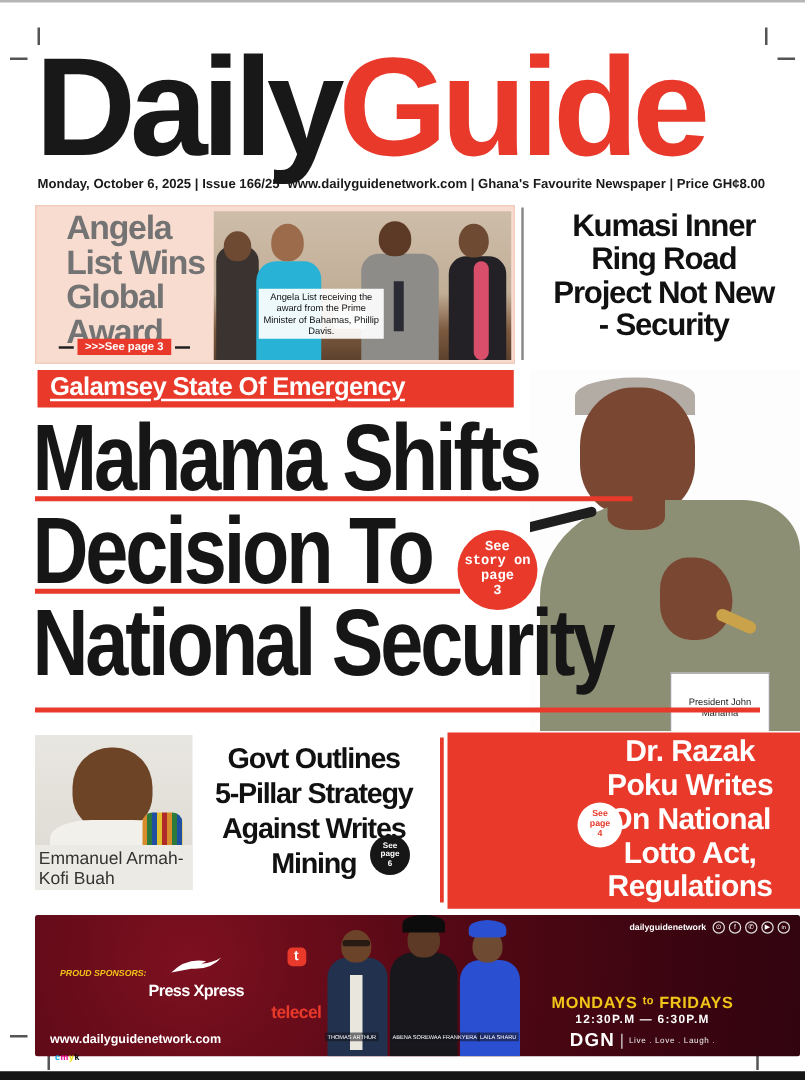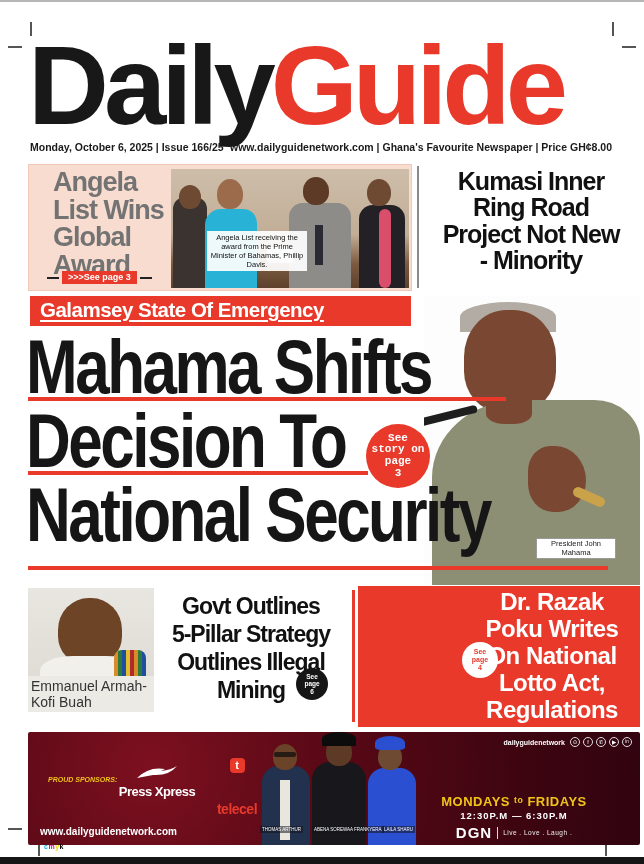--- a/index.html
+++ b/index.html
@@ -34,21 +34,21 @@
   .story-tr { left:422px; top:168px; width:218px; }
   .tr-head { text-align:center; font-size:25px; font-weight:bold; color:#111; line-height:1.05; letter-spacing:-1px; }
 
   
   .kicker { left:30px; top:296px; width:381px; height:30px; background:#e8392b; color:#fff; font-size:20.5px; font-weight:bold; padding:2px 0 0 10px; letter-spacing:-0.5px; white-space:nowrap; }
   .kicker span { text-decoration:underline; text-underline-offset:3px; text-decoration-thickness:1.5px; }
   .main-line { left:26px; color:#161616; font-weight:bold; font-size:62px; letter-spacing:-2.5px; line-height:1; transform:scaleY(1.22); transform-origin:left top; white-space:nowrap; z-index:3; }
   .redrule { background:#e8392b; height:4px; z-index:3; }
   .badge-circle { border-radius:50%; background:#e8392b; color:#fff; font-weight:bold; text-align:center; white-space:pre-line; display:flex; align-items:center; justify-content:center; z-index:4; }
   .mahama { left:424px; top:296px; width:216px; height:289px; background:#fdfdfd; z-index:1; overflow:hidden; }
-  .cap-box { background:#fff; border:1px solid #9a9a9a; color:#222; font-size:7.5px; line-height:1.25; text-align:center; padding:0 2px; }
+  .cap-box { background:#fff; border:1px solid #9a9a9a; color:#222; font-size:7.5px; line-height:1.25; text-align:center; padding:18px 2px; }
 
   
   .buah-photo { left:28px; top:588px; width:126px; height:124px; background:linear-gradient(180deg,#e8e6e0 0%,#dcd9d1 100%); overflow:hidden; }
   .buah-cap { position:absolute; left:0; bottom:0; width:100%; background:#eceae4; color:#333; font-size:14px; padding:2px 3px; }
   .bl-head { left:150px; top:592px; width:202px; text-align:center; font-size:23px; font-weight:bold; color:#111; line-height:1.22; letter-spacing:-1px; }
   .vdiv-red { left:352px; top:590px; width:2.5px; height:132px; background:#e8392b; }
   .razak-box { left:358px; top:586px; width:282px; height:141px; background:#e8392b; }
   .razak-photo { position:absolute; left:7px; top:7px; width:102px; height:126px; border:2.5px solid #fff; background:linear-gradient(180deg,#ccd2d8 0%,#bfc6cd 100%); overflow:hidden; }
   .razak-cap { position:absolute; left:8px; bottom:5px; width:84px; background:#fff; border:1px solid #bbb; font-size:8px; color:#222; text-align:center; padding:1px 0; }
   .rr-head { position:absolute; left:108px; top:2px; width:172px; text-align:center; color:#fff; font-size:24px; font-weight:bold; line-height:1.13; letter-spacing:-0.5px; }
@@ -131,21 +131,21 @@
     </div>
   </div>
 
   <div class="abs vdiv-top"></div>
 
   <div class="abs story-tr">
     <div class="tr-head">
       <div>Kumasi Inner</div>
       <div>Ring Road</div>
       <div>Project Not New</div>
-      <div>- Minority</div>
+      <div>- Security</div>
     </div>
     <div class="seetag-row" style="left:64px;top:108px;position:relative;margin-top:4px;justify-content:center;left:0;">
       <span class="dash"></span>
       <span class="seetag">&gt;&gt;&gt;See page 6</span>
       <span class="dash"></span>
     </div>
   </div>
 
   <div class="abs kicker"><span>Galamsey State Of Emergency</span></div>
 
@@ -175,21 +175,21 @@
   <div class="abs buah-photo">
     <div class="fig" style="left:30px;top:10px;width:64px;height:66px;background:#6e4427;border-radius:48% 48% 42% 42%;"></div>
     <div class="fig" style="left:12px;top:68px;width:100px;height:42px;background:#f2f0ea;border-radius:34% 34% 0 0;"></div>
     <div class="fig" style="left:86px;top:62px;width:32px;height:48px;background:repeating-linear-gradient(90deg,#d88b2a 0 4px,#2d7a3a 4px 8px,#1f4fa0 8px 12px,#e0c030 12px 16px,#b02a2a 16px 20px);border-radius:8px 8px 0 0;"></div>
     <div class="buah-cap">Emmanuel Armah-Kofi Buah</div>
   </div>
 
   <div class="abs bl-head">
     <div>Govt Outlines</div>
     <div>5-Pillar Strategy</div>
-    <div>Outlines Illegal</div>
+    <div>Against Writes</div>
     <div>Mining</div>
   </div>
   <div class="abs badge-circle" style="left:296px;top:668px;width:32px;height:32px;font-size:6.5px;line-height:1.1;background:#161616;">See
 page
 6</div>
 
   <div class="abs vdiv-red"></div>
 
   <div class="abs razak-box">
     <div class="abs badge-circle" style="left:104px;top:56px;width:36px;height:36px;font-size:7px;line-height:1.1;background:#fff;color:#e8392b;">See

